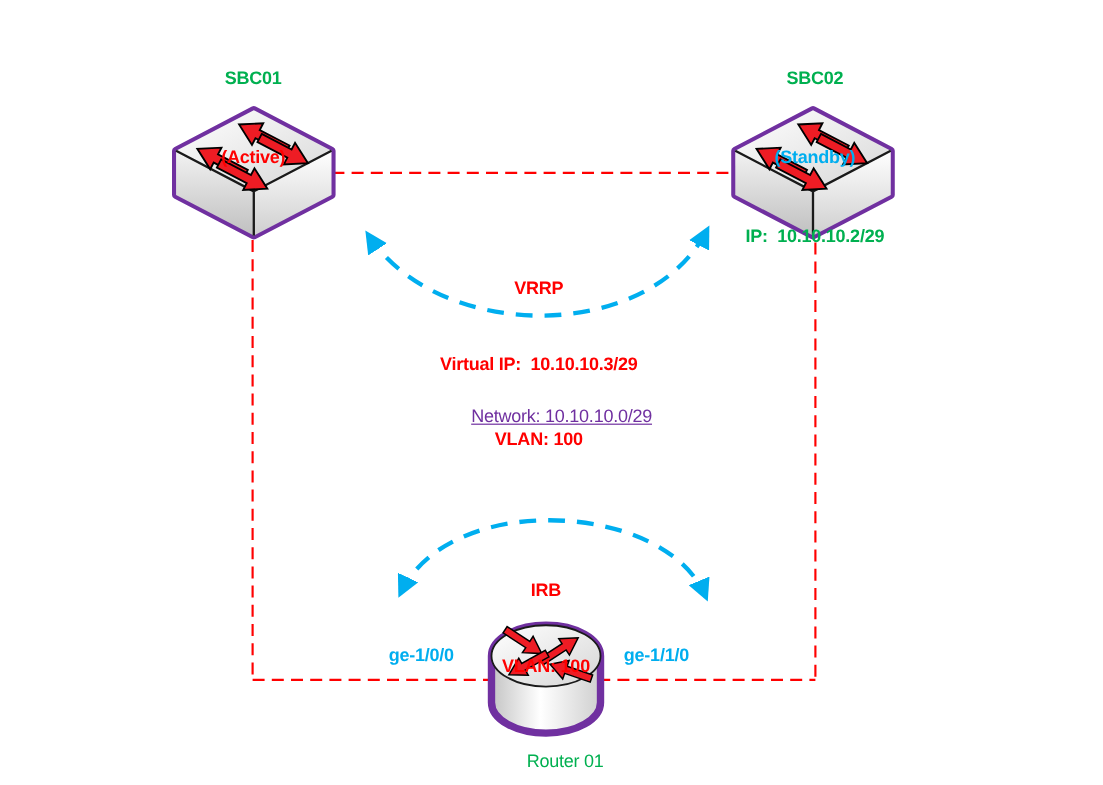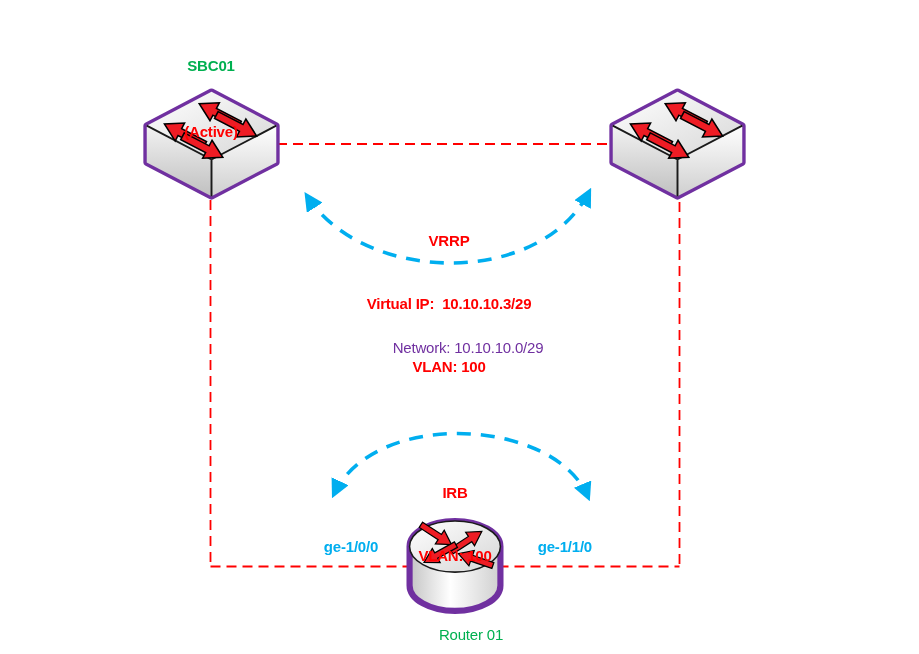--- a/index.html
+++ b/index.html
@@ -31,24 +31,24 @@
   }
   .green  { color: #00B050; }
   .red    { color: #FF0000; }
   .cyan   { color: #00AEEF; }
   .purple { color: #7030A0; }
   .normalw { font-weight: normal; }
 
   .sbc01-text  { left: 86px;  top: 11px;  width: 250px; }
   .sbc02-text  { left: 554px; top: 11px;  width: 250px; }
   .vrrp-text   { left: 299px; top: 188px; width: 300px; line-height: 21px; }
-  .network-text{ left: 318px; top: 337px; width: 300px; }
+  .network-text{ left: 318px; top: 337px; width: 300px; text-decoration: underline; }
   .irb-text    { left: 305px; top: 440px; width: 300px; line-height: 21px; }
   .ge-left     { left: 306px; top: 536px; width: 90px;  }
-  .ge-right    { left: 502px; top: 536px; width: 90px; text-align: right;  }
+  .ge-right    { left: 502px; top: 536px; width: 90px;  }
   .router-name { left: 396px; top: 624px; width: 150px; }
 
   .sbc01-icon  { left: 139px; top: 86px;  width: 145px; height: 118px; }
   .sbc02-icon  { left: 605px; top: 86px;  width: 145px; height: 118px; }
   .router-icon { left: 402px; top: 513px; width: 106px; height: 105px; }
 </style>
 </head>
 <body>
 
 <div class="stage">
@@ -129,20 +129,25 @@
       <use href="#redArrow" transform="translate(96,55) rotate(199) scale(0.82)"></use>
       <use href="#redArrow" transform="translate(57,33) rotate(151) scale(0.82)"></use>
     </g>
   </svg>
 
   <div class="lbl sbc01-text">
     <div class="green">SBC01</div>
     <div class="red">(Active)</div>
   </div>
 
+  <div class="lbl sbc02-text">
+    <div class="green">SBC02</div>
+    <div class="cyan">(Standby)</div>
+    <div class="green">IP:  10.10.10.2/29</div>
+  </div>
 
   <div class="lbl vrrp-text">
     <div class="red">VRRP</div>
     <div class="red">Virtual IP:  10.10.10.3/29</div>
     <div class="red">VLAN: 100</div>
   </div>
 
   <div class="lbl network-text purple normalw">Network: 10.10.10.0/29</div>
 
   <div class="lbl irb-text">

